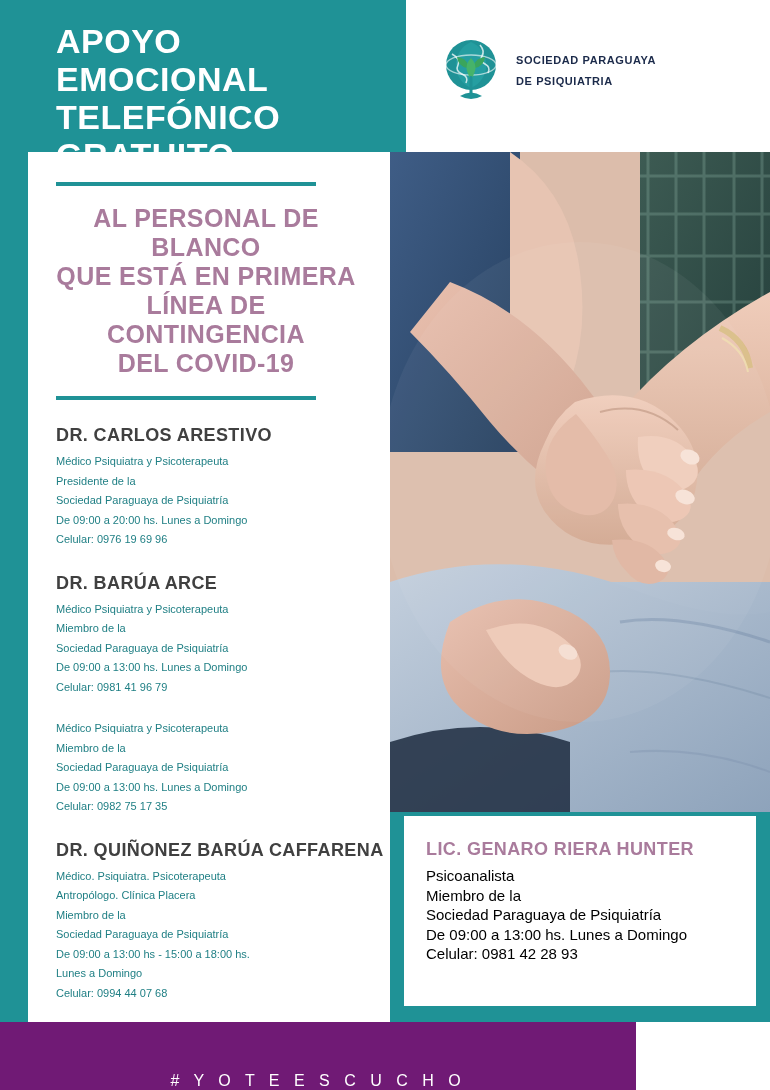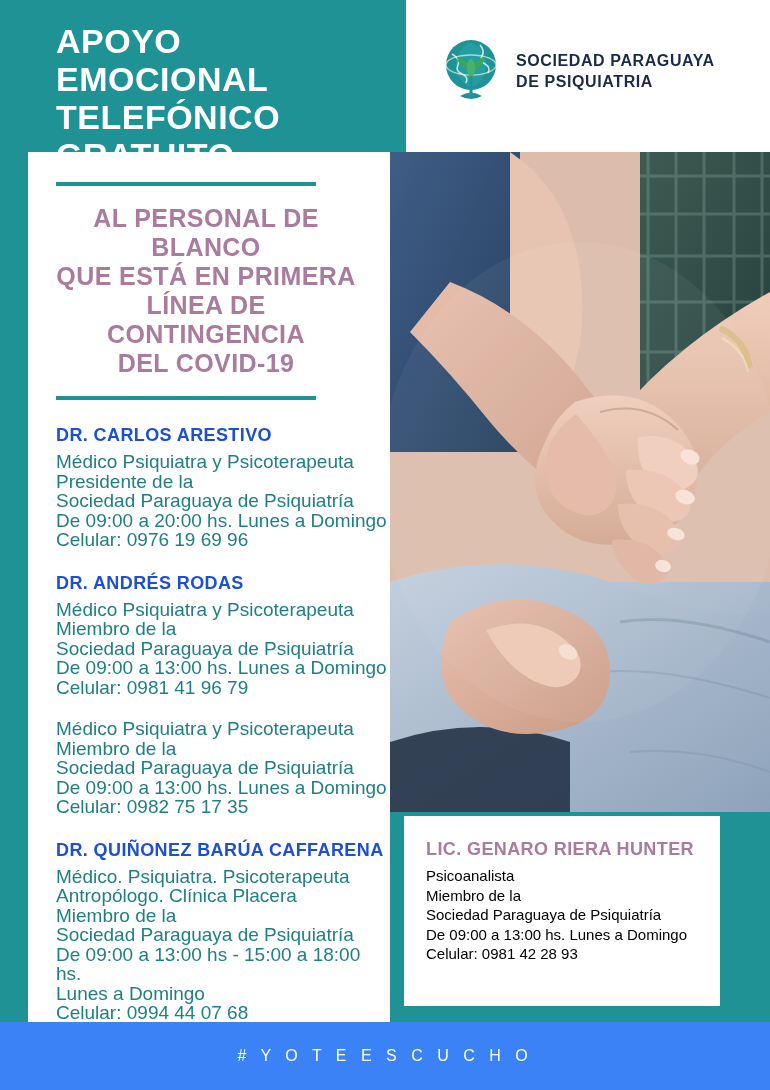--- a/index.html
+++ b/index.html
@@ -63,21 +63,21 @@
     align-items: center;
     gap: 14px;
   }
   .logo-mark {
     width: 62px; height: 66px;
     position: relative;
   }
   .logo-text {
     color: #1b2a4a;
     font-weight: bold;
-    font-size: 16px;
+    font-size: 11px;
     line-height: 21px;
     letter-spacing: 0.6px;
     text-transform: uppercase;
     white-space: pre-line;
   }
 
   
   .photo {
     position: absolute;
     left: 390px; top: 152px;
@@ -111,39 +111,39 @@
     white-space: pre-line;
   }
   .rule-2 {
     width: 260px; height: 4px;
     background: #1f9296;
     margin: 18px 0 0 0;
   }
   .entries { margin-top: 24px; }
   .entry { margin-bottom: 22px; }
   .entry-name {
-    color: #1d4ed8;
+    color: #404040;
     font-weight: bold;
     font-size: 18px;
     line-height: 22px;
     letter-spacing: 0.4px;
     margin-bottom: 6px;
   }
   .entry-lines {
     color: #1f7f84;
-    font-size: 19px;
+    font-size: 11px;
     line-height: 19.5px;
     white-space: pre-line;
   }
 
   
   .card {
     position: absolute;
     left: 404px; top: 816px;
-    width: 316px; height: 190px;
+    width: 352px; height: 190px;
     background: #ffffff;
     padding: 22px 20px 0 22px;
   }
   .card-name {
     color: #a97b9c;
     font-weight: bold;
     font-size: 18px;
     line-height: 22px;
     letter-spacing: 0.4px;
     margin-bottom: 6px;
@@ -160,24 +160,24 @@
     position: absolute;
     left: 390px; top: 812px;
     width: 380px; height: 210px;
     background: #1f9296;
   }
 
   
   .footer {
     position: absolute;
     left: 0; top: 1022px;
-    width: 770px; height: 68px;
-    background: #3b82f6;
+    width: 636px; height: 68px;
+    background: #701a75;
     display: flex;
-    align-items: center;
+    align-items: flex-end;
     justify-content: center;
   }
   .footer-text {
     color: #ffffff;
     font-size: 16px;
     letter-spacing: 5px;
     font-weight: normal;
   }
 </style>
 </head>
@@ -310,21 +310,21 @@
         <div class="entry">
           <div class="entry-name">DR. CARLOS ARESTIVO</div>
           <div class="entry-lines">Médico Psiquiatra y Psicoterapeuta
 Presidente de la
 Sociedad Paraguaya de Psiquiatría
 De 09:00 a 20:00 hs.  Lunes a Domingo
 Celular: 0976 19 69 96</div>
         </div>
 
         <div class="entry">
-          <div class="entry-name">DR. ANDRÉS RODAS</div>
+          <div class="entry-name">DR. BARÚA ARCE</div>
           <div class="entry-lines">Médico Psiquiatra y Psicoterapeuta
 Miembro de la
 Sociedad Paraguaya de Psiquiatría
 De 09:00 a 13:00 hs.  Lunes a Domingo
 Celular: 0981 41 96 79</div>
         </div>
 
         <div class="entry">
           <div class="entry-lines">Médico Psiquiatra y Psicoterapeuta
 Miembro de la

